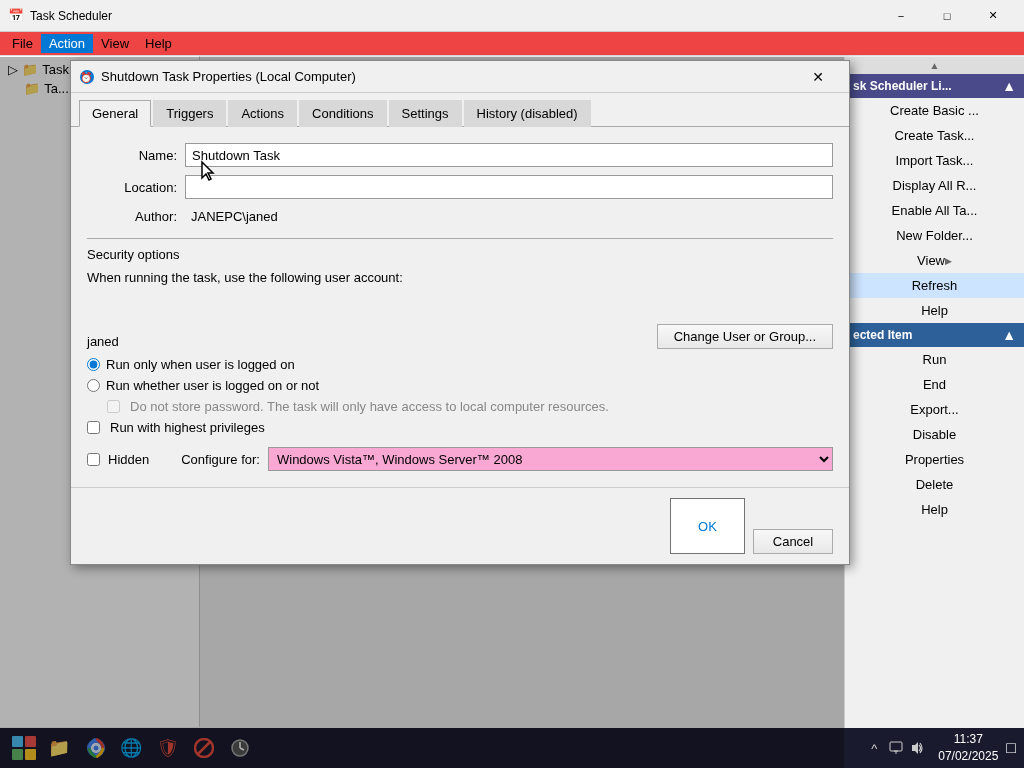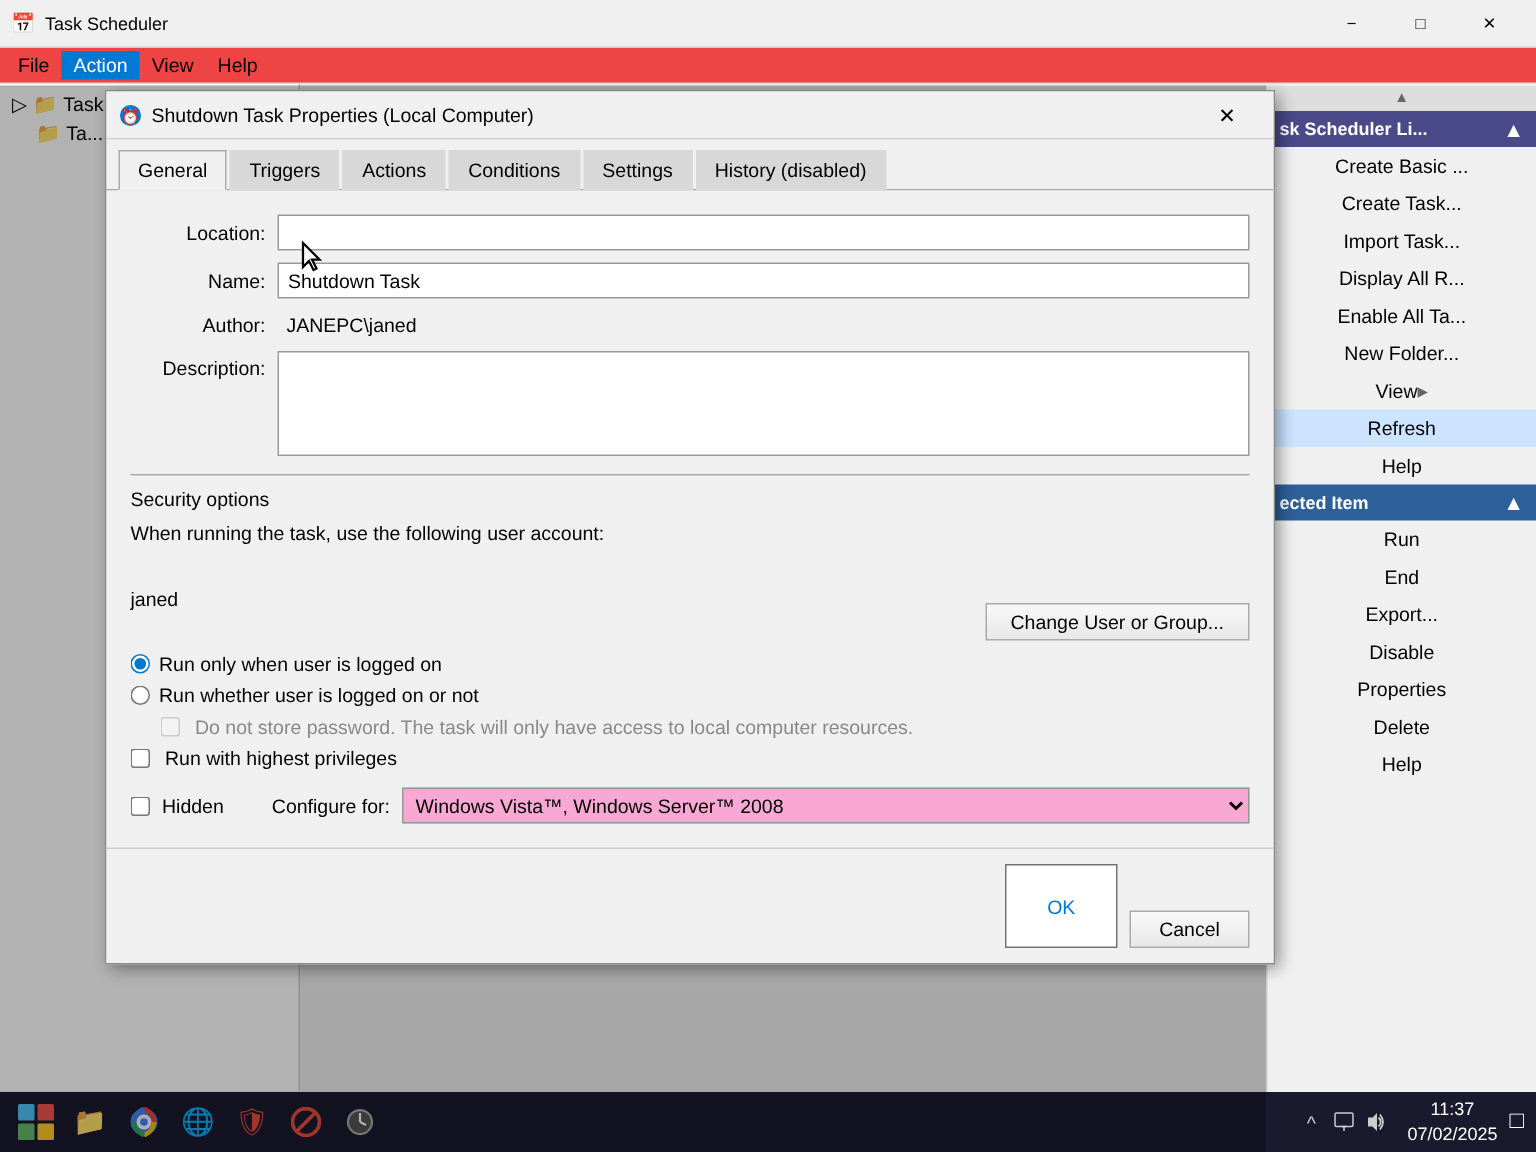--- a/index.html
+++ b/index.html
@@ -335,21 +335,21 @@
     }
 
     .section-title {
       font-size: 13px;
       font-weight: normal;
       margin-bottom: 8px;
     }
 
     .security-row {
       display: flex;
-      align-items: center;
+      align-items: flex-end;
       gap: 8px;
       margin-bottom: 8px;
     }
 
     .btn {
       padding: 4px 16px;
       font-size: 13px;
       border: 1px solid #aaa;
       background: linear-gradient(to bottom, #f8f8f8, #e8e8e8);
       cursor: pointer;
@@ -611,38 +611,34 @@
       <div class="tab">Triggers</div>
       <div class="tab">Actions</div>
       <div class="tab">Conditions</div>
       <div class="tab">Settings</div>
       <div class="tab">History (disabled)</div>
     </div>
 
     <div class="dialog-body">
 
       <div class="form-row">
+        <label class="form-label">Name:</label>
+        <input class="form-input" type="text" value="Shutdown Task" style="">
+      </div>
+
+      <div class="form-row">
         <label class="form-label">Location:</label>
         <input class="form-input" type="text" value="" style="">
-      </div>
-
-      <div class="form-row">
-        <label class="form-label">Name:</label>
-        <input class="form-input" type="text" value="Shutdown Task" style="">
       </div>
 
       <div class="form-row">
         <label class="form-label">Author:</label>
         <span class="form-value">JANEPC\janed</span>
       </div>
 
-      <div class="form-row" style="align-items:flex-start;">
-        <label class="form-label" style="padding-top:4px;">Description:</label>
-        <textarea class="description-box" style=""></textarea>
-      </div>
 
       <hr class="section-divider">
 
       <p class="section-title">Security options</p>
 
       <p style="font-size:13px;margin-bottom:8px;">When running the task, use the following user account:</p>
 
       <div class="security-row">
         <span style="font-size:13px;flex:1;">janed</span>
         <button class="btn">Change User or Group...</button>

